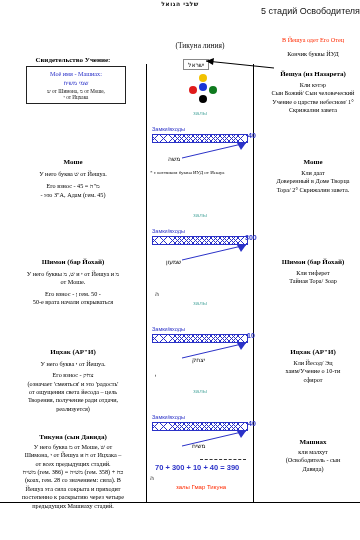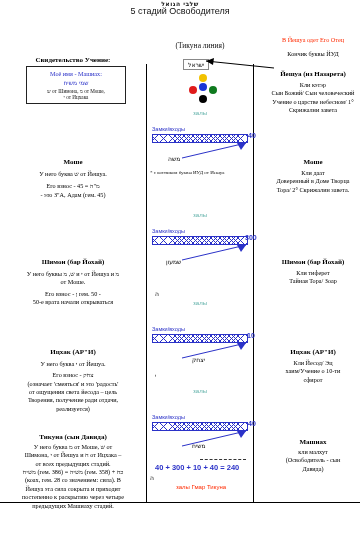--- a/index.html
+++ b/index.html
@@ -9,21 +9,21 @@
     font-family:"Liberation Serif", serif;
     color:#000;
     position:relative;
     overflow:hidden;
   }
   .page{position:relative;width:360px;height:540px;}
 
   
   .hdr{position:absolute;left:0;right:0;text-align:center;}
   .hdr-heb{top:0px;font-family:"DejaVu Sans",sans-serif;font-size:6px;font-weight:bold;letter-spacing:.5px;color:#111;}
-  .hdr-ru{top:6px;font-family:"Liberation Sans",sans-serif;font-size:9px;color:#111;}
+  .hdr-ru{top:6px;font-family:"Liberation Sans",sans-serif;font-size:9px;color:#111;text-align:right;}
 
   
   .vrule{position:absolute;width:0;border-left:1px solid #000;}
   .vr-left{left:146px;top:64px;height:438px;}
   .vr-right{left:253px;top:64px;height:438px;}
 
   
   .center{position:absolute;left:147px;width:106px;text-align:center;}
   .einsof{top:30px;color:#ff2a00;font-family:"Liberation Serif",serif;font-size:9px;}
   .einsof-sub{top:41px;color:#111;font-size:7.5px;}
@@ -139,21 +139,21 @@
   <div class="gatelbl" style="left:152px;top:414px">Замки/входы</div>
   <div class="gate" style="left:152px;top:422px;width:94px"></div>
   <div class="gatenum" style="left:248px;top:420px">40</div>
   <svg class="arrow-svg" style="left:178px;top:428px;width:72px;height:20px">
     <line x1="4" y1="18" x2="68" y2="3" stroke="#2b32c8" stroke-width="1"></line>
     <polygon points="68,3 59,3 63,10" fill="#2b32c8"></polygon>
   </svg>
   <div class="heb-tiny" style="left:192px;top:442px">משיח</div>
 
   <div class="dashline" style="left:200px;top:459px;width:46px"></div>
-  <div class="sum" style="left:155px;top:463px">40 + 300 + 10 + 40 = 240</div>
+  <div class="sum" style="left:155px;top:463px">70 + 300 + 10 + 40 = 390</div>
   <div class="heb-tiny" style="left:150px;top:474px">ה</div>
   <div class="gmar" style="left:176px;top:484px">залы Гмар Тикуна</div>
 
   <div class="sv-title">Свидетельство Учение:</div>
   <div class="sv-box">
     <div class="sv-l1">Моё имя - Машиах:</div>
     <div class="sv-l2">שמי משיח</div>
     <div class="sv-l3">ש от Шимона, מ от Моше,</div>
     <div class="sv-l4">י от Ицхака</div>
   </div>

